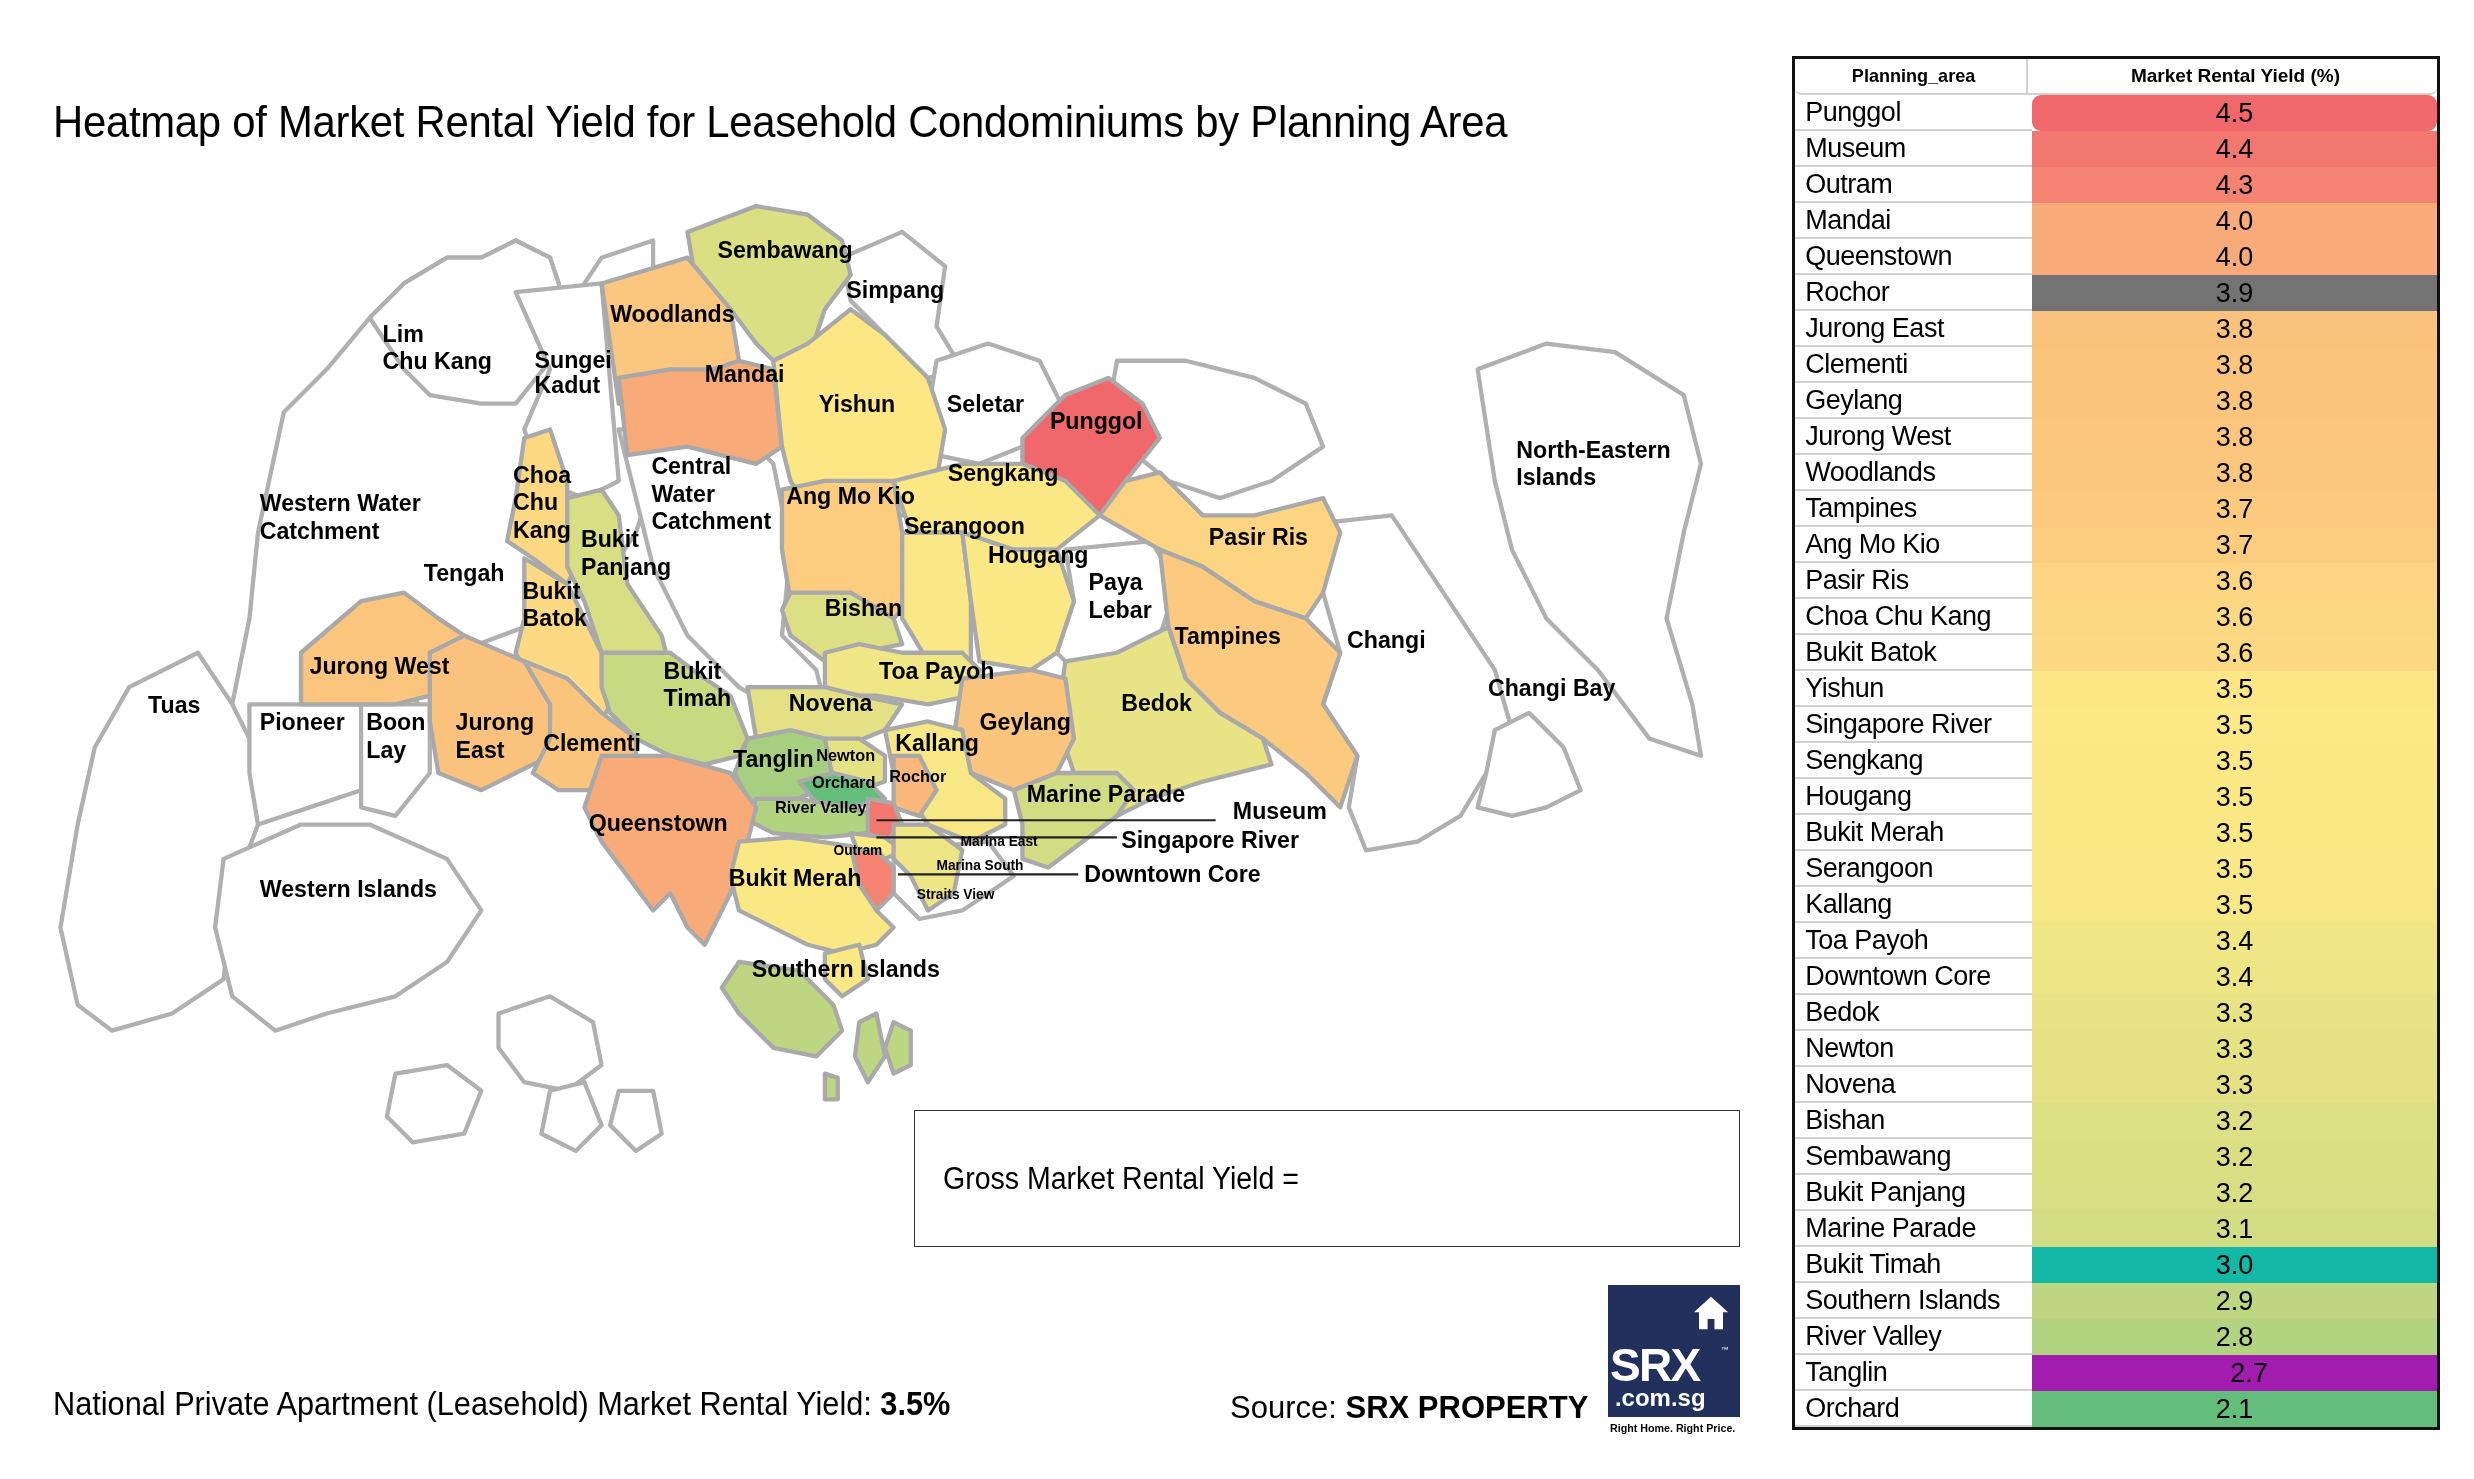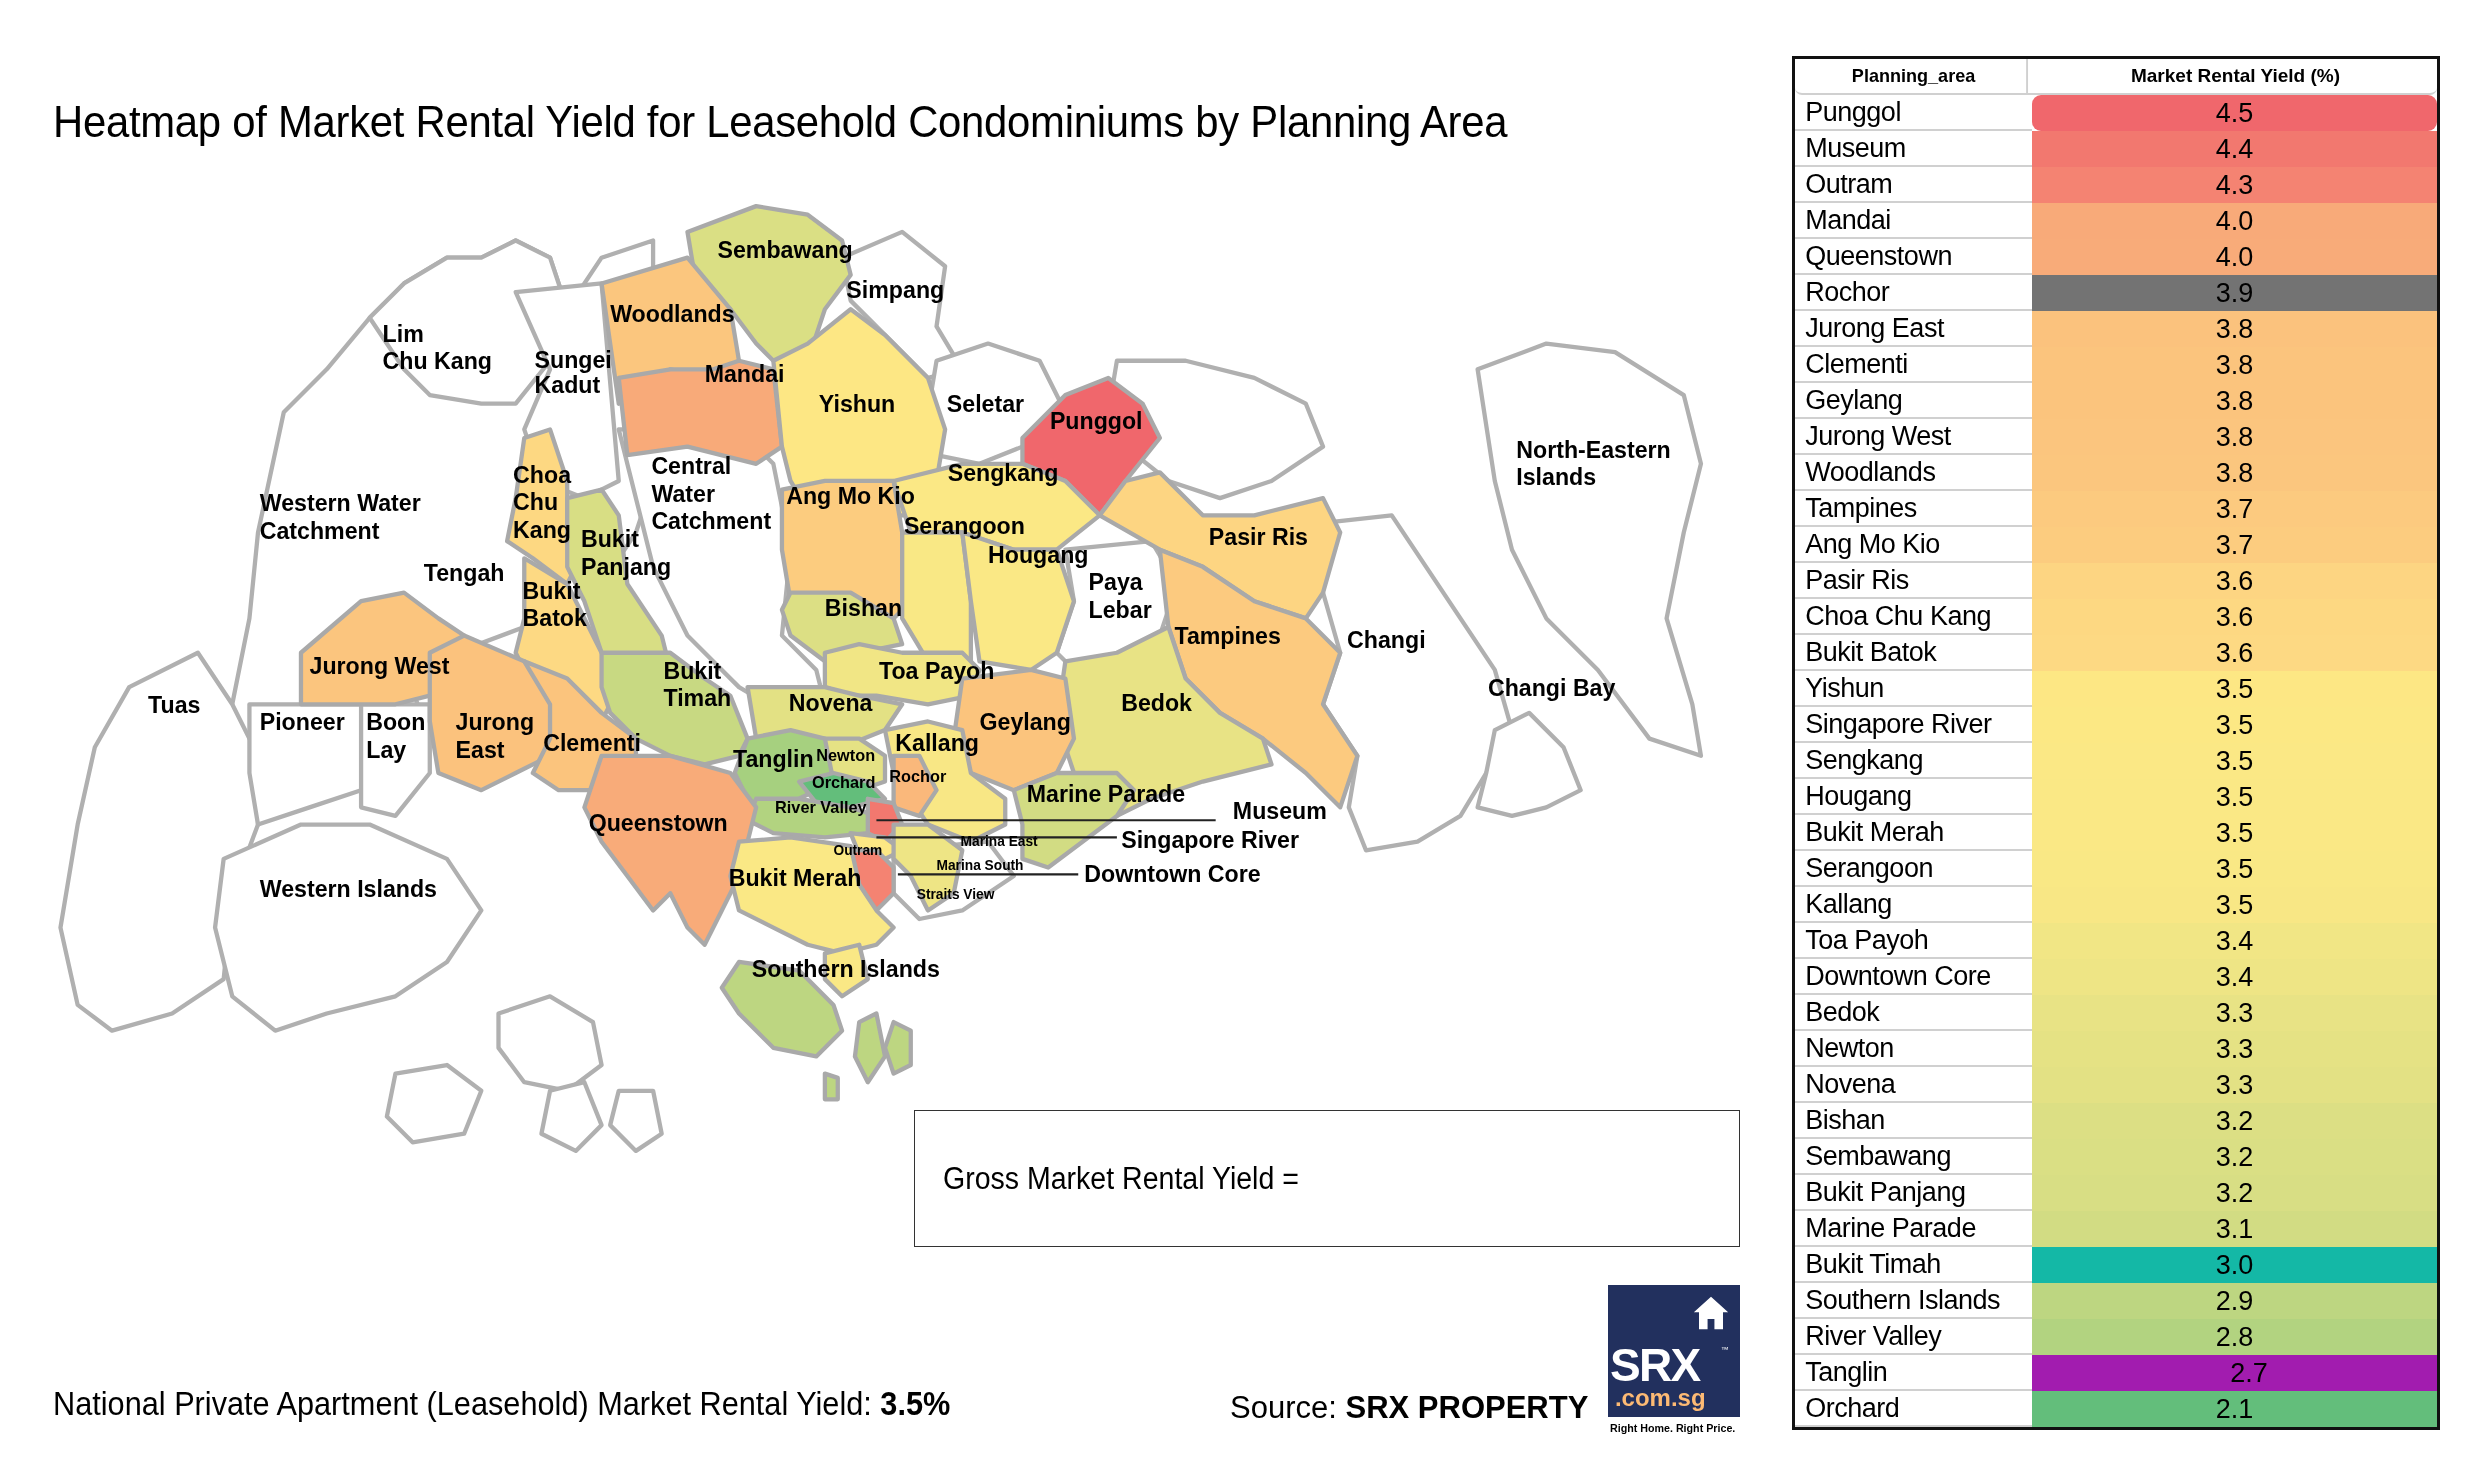--- a/index.html
+++ b/index.html
@@ -29,21 +29,21 @@
               transform:scaleX(0.93); transform-origin:left top; }
   .national b { font-weight:700; }
   .source { position:absolute; left:1230px; top:1390px; font-size:31px; white-space:nowrap; }
   .source b { font-weight:700; }
 
   .logo { position:absolute; left:1608px; top:1285px; width:132px; height:132px; background:#22305e; }
   .logo .house { position:absolute; right:10.3px; top:10.3px; }
   .logo .srx { position:absolute; left:2px; top:57px; color:#fff; font-weight:700; font-size:46px;
                letter-spacing:-1.7px; line-height:46px; }
   .logo .tm { position:absolute; left:113px; top:60px; color:#fff; font-size:7.7px; }
-  .logo .dom { position:absolute; left:6.9px; top:101px; color:#fdba74; font-weight:700; font-size:24px; line-height:24px; }
+  .logo .dom { position:absolute; left:6.9px; top:101px; color:#ffffff; font-weight:700; font-size:24px; line-height:24px; }
   .tagline { position:absolute; left:1610px; top:1422px; font-size:10.7px; font-weight:700; white-space:nowrap; }
 
   .table { position:absolute; left:1792px; top:56px; width:648px; height:1374px;
            border:3.4px solid #111; box-sizing:border-box; background:#fff; }
   .thead { display:flex; height:34px; border-bottom:2.6px solid #d0d0d0;border-radius:7px; }
   .thead div { font-weight:700; font-size:19px; display:flex; align-items:center; justify-content:center; }
   .thead .c1 { width:237px; border-right:2.6px solid #d0d0d0; transform:scaleX(0.95); }
   .thead .c2 { flex:1; }
   .trow { display:flex; height:36px; }
   .trow .c1 { width:237px; border-bottom:2.6px solid #d0d0d0; box-sizing:border-box; font-size:27px;

